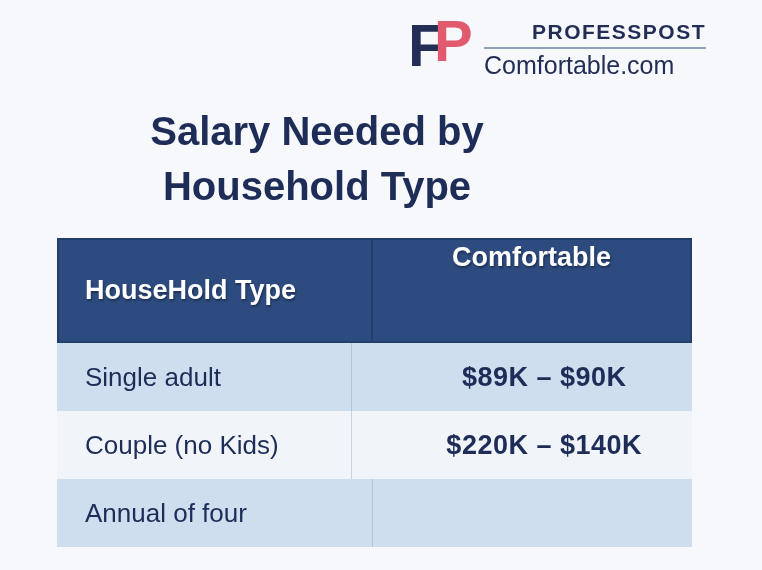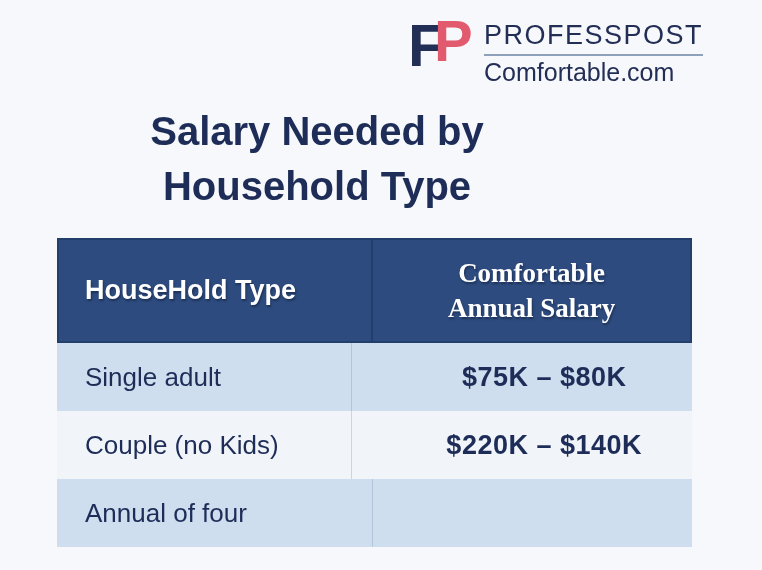--- a/index.html
+++ b/index.html
@@ -31,22 +31,22 @@
     font-size: 60px; line-height: 1; font-weight: 800;
     color: var(--brand-navy); letter-spacing: -2px;
   }
   .mark-p {
     position: absolute; left: 28px; top: 0px;
     font-size: 58px; line-height: 1; font-weight: 800;
     color: var(--brand-pink);
   }
   .brand-text { padding-top: 8px; }
   .brand-name {
-    font-size: 27px; font-weight: 400; letter-spacing: 1.5px;
-    color: var(--brand-navy); white-space: nowrap;
+    font-size: 21px; font-weight: 700; letter-spacing: 1.5px;
+    color: var(--brand-navy); white-space: nowrap; margin-left: 48px;
   }
   .brand-rule { height: 0; border-top: 2px solid var(--rule-color); margin: 3px 0 2px 0; }
   .brand-site { font-size: 25px; font-weight: 400; color: var(--brand-navy); white-space: nowrap; }
 
   
   .title {
     position: absolute; top: 104px; left: 0; width: 634px;
     text-align: center;
     font-size: 40px; line-height: 55px; font-weight: 700;
     color: var(--text-navy);
@@ -61,22 +61,22 @@
     color: var(--header-text);
     text-shadow: 1px 2px 2px rgba(10, 20, 45, 0.45);
   }
   .th { font-weight: 700; font-size: 27px; }
   .th1 {
     width: 49.8%; display: flex; align-items: center;
     padding-left: 26px;
     border-right: 2px solid var(--header-border);
   }
   .th2 {
-    width: 50.2%; display: flex; align-items: center; justify-content: center;
-    text-align: center; line-height: 35px; font-family: Liberation Serif, serif;
+    width: 50.2%; display: flex; align-items: flex-start; justify-content: center;
+    text-align: center; line-height: 35px;
   }
   .trow { display: flex; height: 68px; gap: 44px; }
   .trow.alt { background: var(--row-alt-bg); }
   .trow.mid { background: var(--row-bg); text-align: center; }
   .td { display: flex; align-items: center; color: var(--text-navy); }
   .td-household {
     width: 49.8%; padding-left: 28px;
     font-size: 26px; font-weight: 400;
     border-right: 1px solid rgba(110, 140, 180, 0.30);
   }
@@ -107,28 +107,27 @@
     <span>Salary Needed by</span><br>
     <span>Household Type</span>
   </h1>
 
   <div class="salary-table">
     <div class="thead">
       <div class="th th1">HouseHold Type</div>
       <div class="th th2">
         <span>
           <span>Comfortable</span><br>
-          <span>Annual Salary</span>
         </span>
       </div>
     </div>
 
     <div class="trow alt">
       <div class="td td-household">Single adult</div>
-      <div class="td td-salary">$75K – $80K</div>
+      <div class="td td-salary">$89K – $90K</div>
     </div>
 
     <div class="trow mid">
       <div class="td td-household">Couple (no Kids)</div>
       <div class="td td-salary">$220K – $140K</div>
     </div>
 
     <div class="trow alt">
       <div class="td td-household">Annual of four</div>
     </div>

